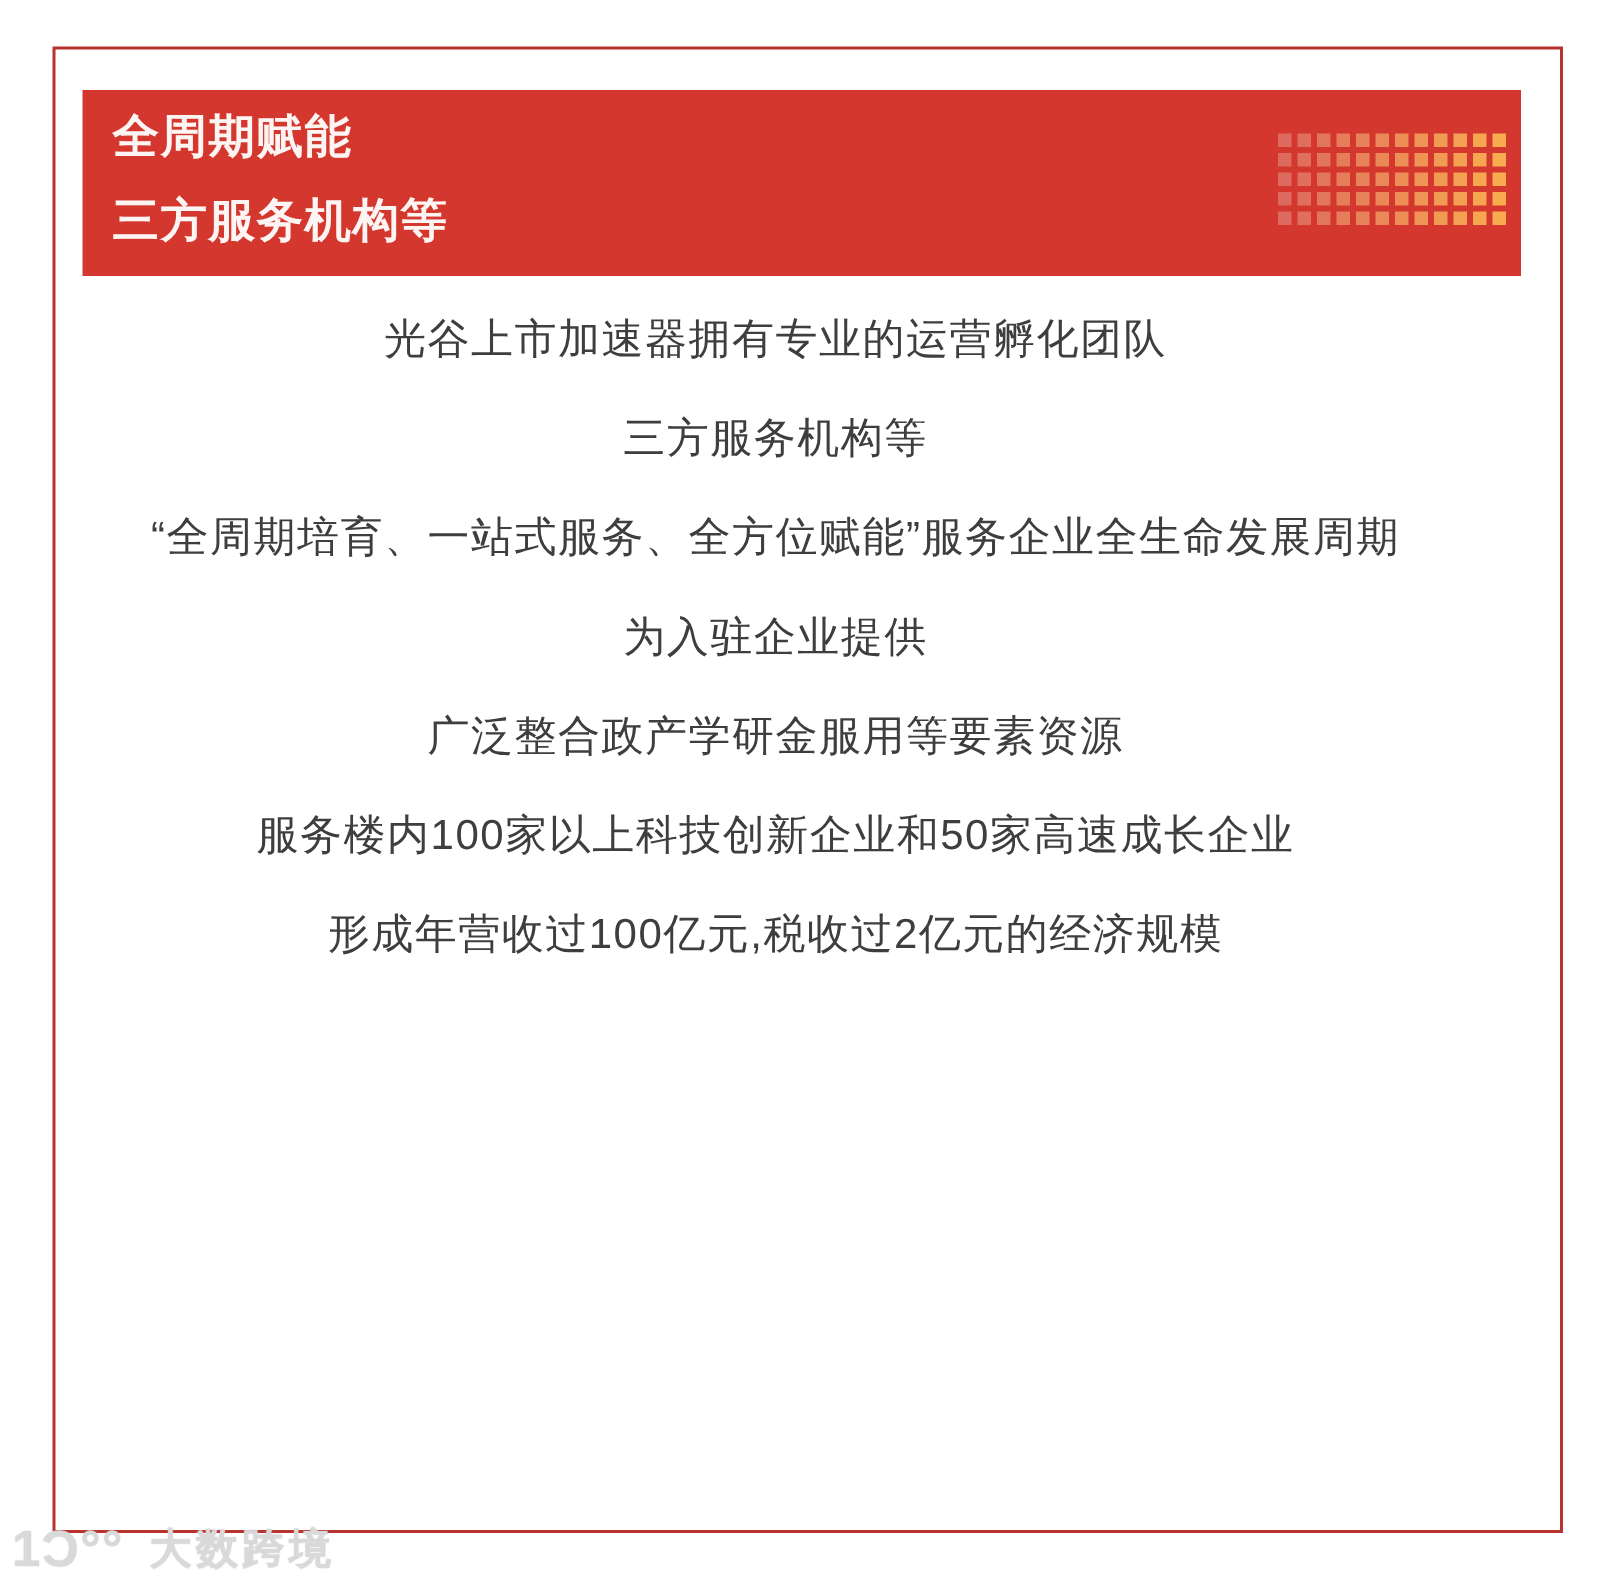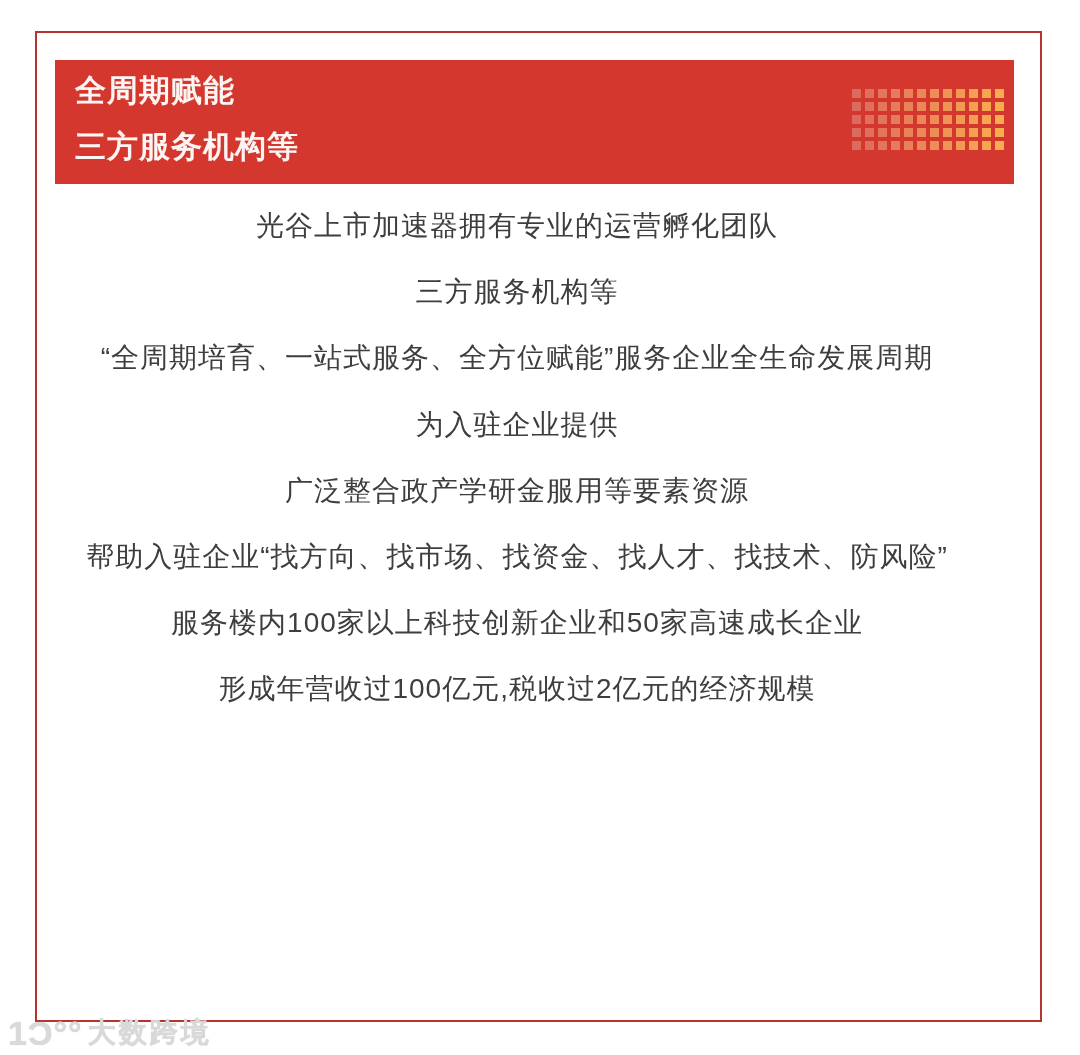--- a/index.html
+++ b/index.html
@@ -79,21 +79,21 @@
     color: var(--body-text);
     white-space: nowrap;
   }
   .watermark {
     position: absolute;
     left: 8px;
     top: 1012px;
     height: 42px;
     display: flex;
     align-items: center;
-    gap: 5px;
+    gap: 17px;
     z-index: 3;
     color: var(--watermark);
     user-select: none;
   }
   .watermark-logo {
     font-size: 34px;
     font-weight: 700;
     letter-spacing: 1px;
     line-height: 1;
     text-shadow: 0 0 1px #c6c6c6;
@@ -178,21 +178,20 @@
         <div class="dot" style="background: rgb(249, 172, 79);"></div>
       </div>
   </div>
 
   <div class="body-lines" id="body-lines">
       <div class="body-line">光谷上市加速器拥有专业的运营孵化团队</div>
       <div class="body-line">三方服务机构等</div>
       <div class="body-line">“全周期培育、一站式服务、全方位赋能”服务企业全生命发展周期</div>
       <div class="body-line">为入驻企业提供</div>
       <div class="body-line">广泛整合政产学研金服用等要素资源</div>
-      <div class="body-line">帮助入驻企业“找方向、找市场、找资金、找人才、找技术、防风险”</div>
       <div class="body-line">服务楼内100家以上科技创新企业和50家高速成长企业</div>
       <div class="body-line">形成年营收过100亿元,税收过2亿元的经济规模</div>
     </div>
 
   <div class="watermark">
     <span class="watermark-logo">1Ɔ°°</span>
     <span class="watermark-text">大数跨境</span>
   </div>
 
 </div>

